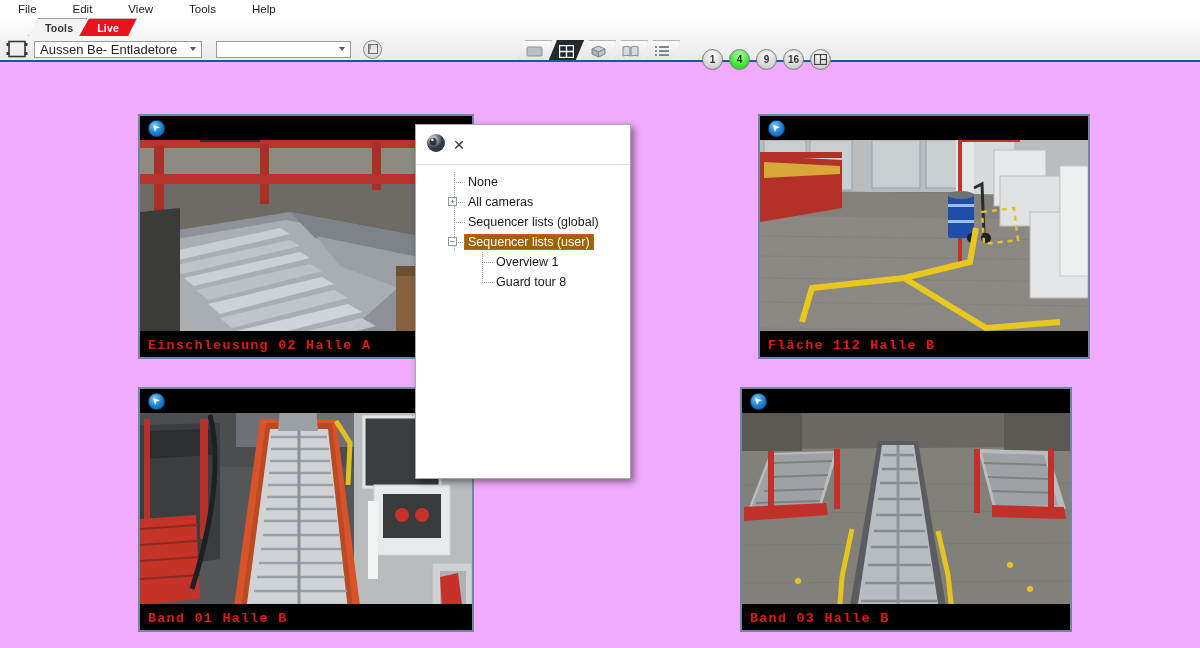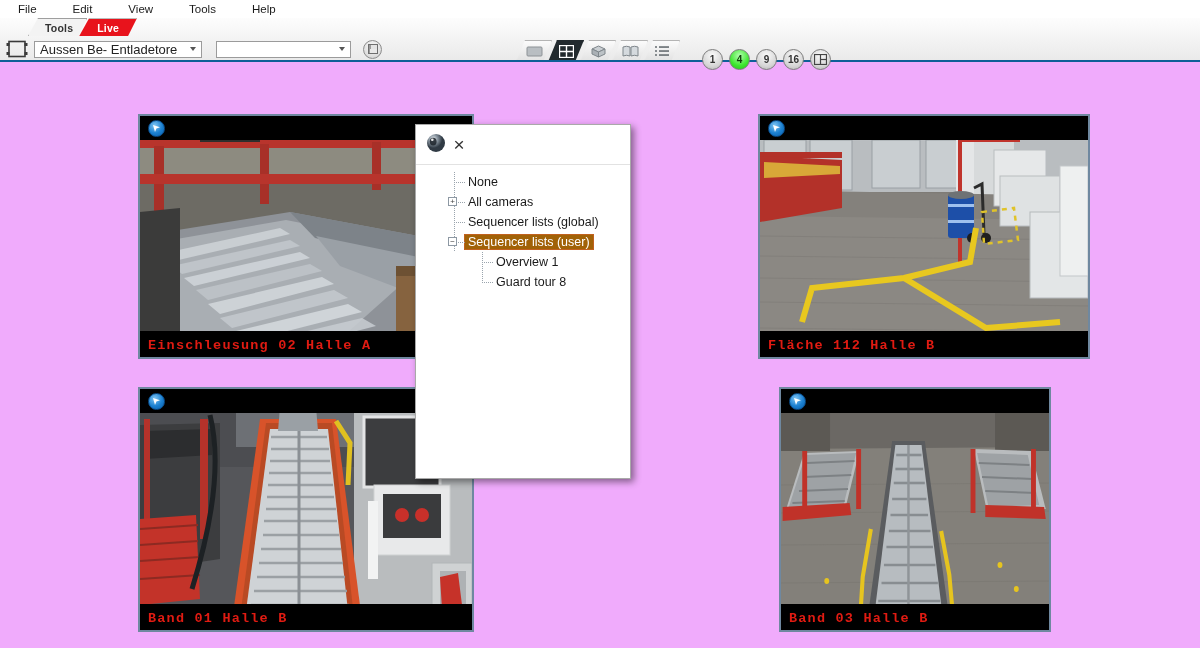--- a/index.html
+++ b/index.html
@@ -137,21 +137,21 @@
   .cam .ptz {
     position:absolute; left:8px; top:4px; width:17px; height:17px; border-radius:50%;
     background: radial-gradient(circle at 38% 30%, #7fc4f2 0%, #1a7fd0 55%, #0b5ea8 100%);
     border:1px solid #0a4d8c; cursor:pointer;
     display:flex; align-items:center; justify-content:center;
   }
 
   #cam1 { left:138px; top:52px;  width:336px; height:245px; }
   #cam2 { left:758px; top:52px;  width:332px; height:245px; }
   #cam3 { left:138px; top:325px; width:336px; height:245px; }
-  #cam4 { left:779px; top:325px; width:272px; height:245px; }
+  #cam4 { left:740px; top:325px; width:332px; height:245px; }
 
   
   .dialog {
     position:absolute; left:415px; top:124px; width:216px; height:355px;
     background:#ffffff; border:1px solid #a9a9a9;
     box-shadow: 3px 3px 7px rgba(0,0,0,.45);
     z-index:40;
   }
   .dlg-title {
     height:40px; display:flex; align-items:center; padding:0 6px 0 10px;

